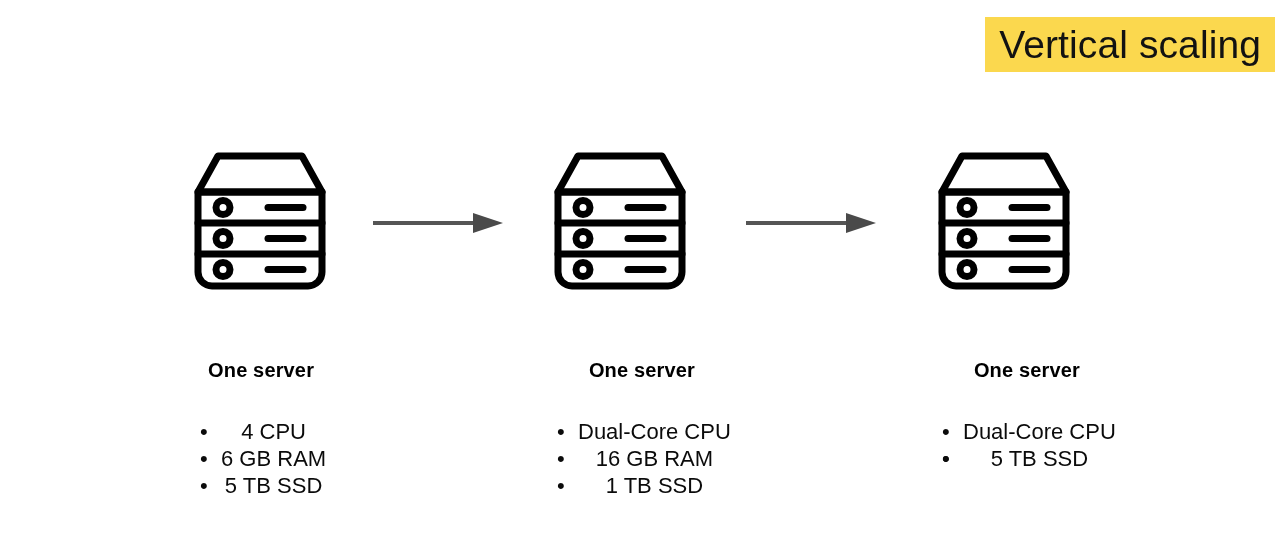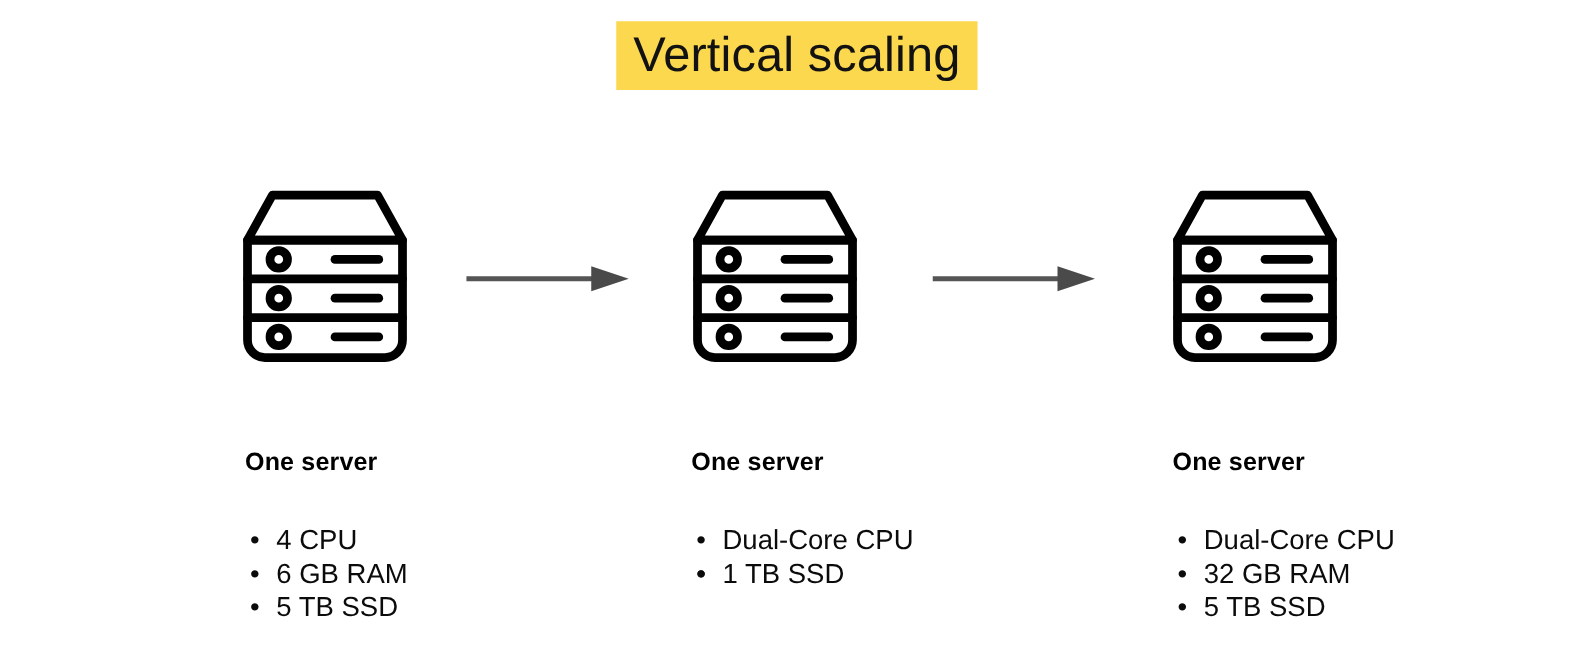--- a/index.html
+++ b/index.html
@@ -19,21 +19,21 @@
 
   
   .title-row {
     position: absolute;
     top: 0;
     left: 0;
     width: 1275px;
     height: 95px;
     display: flex;
     align-items: flex-start;
-    justify-content: center;
+    justify-content: flex-end;
   }
   .title-highlight {
     margin-top: 17px;
     background: #FBD84E;
     font-size: 39px;
     line-height: 55px;
     font-weight: 400;
     letter-spacing: 0.1px;
     padding: 0 14px;
     white-space: nowrap;
@@ -69,20 +69,21 @@
   .arrow.a2 { left: 746px; width: 130px; }
   .arrow svg { display: block; width: 100%; height: 26px; }
 
   
   .columns {
     position: absolute;
     top: 358px;
     left: 0;
     width: 1275px;
     height: 175px;
+    text-align: center;
   }
   .column {
     position: absolute;
     top: 0;
   }
   .column.c1 { left: 196px; }
   .column.c2 { left: 553px; }
   .column.c3 { left: 938px; }
 
   .col-heading {
@@ -219,38 +220,38 @@
 
   <div class="column c2">
     <div class="col-heading">One server</div>
     <ul class="spec-list">
       <li class="spec-item">
         <span class="bullet">•</span>
         <span>Dual-Core CPU</span>
       </li>
       <li class="spec-item">
         <span class="bullet">•</span>
+        <span>16 GB RAM</span>
       </li>
       <li class="spec-item">
         <span class="bullet">•</span>
         <span>1 TB SSD</span>
       </li>
     </ul>
   </div>
 
   <div class="column c3">
     <div class="col-heading">One server</div>
     <ul class="spec-list">
       <li class="spec-item">
         <span class="bullet">•</span>
         <span>Dual-Core CPU</span>
       </li>
       <li class="spec-item">
         <span class="bullet">•</span>
-        <span>32 GB RAM</span>
       </li>
       <li class="spec-item">
         <span class="bullet">•</span>
         <span>5 TB SSD</span>
       </li>
     </ul>
   </div>
 
 </div>
 

